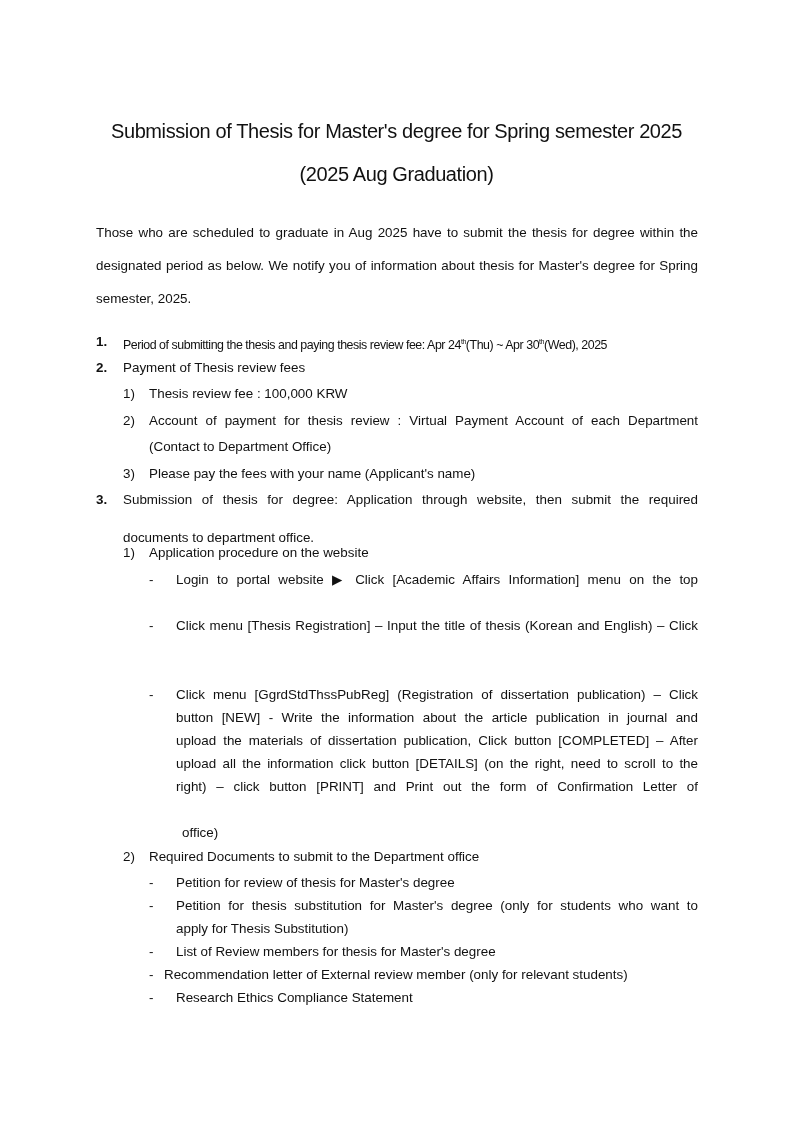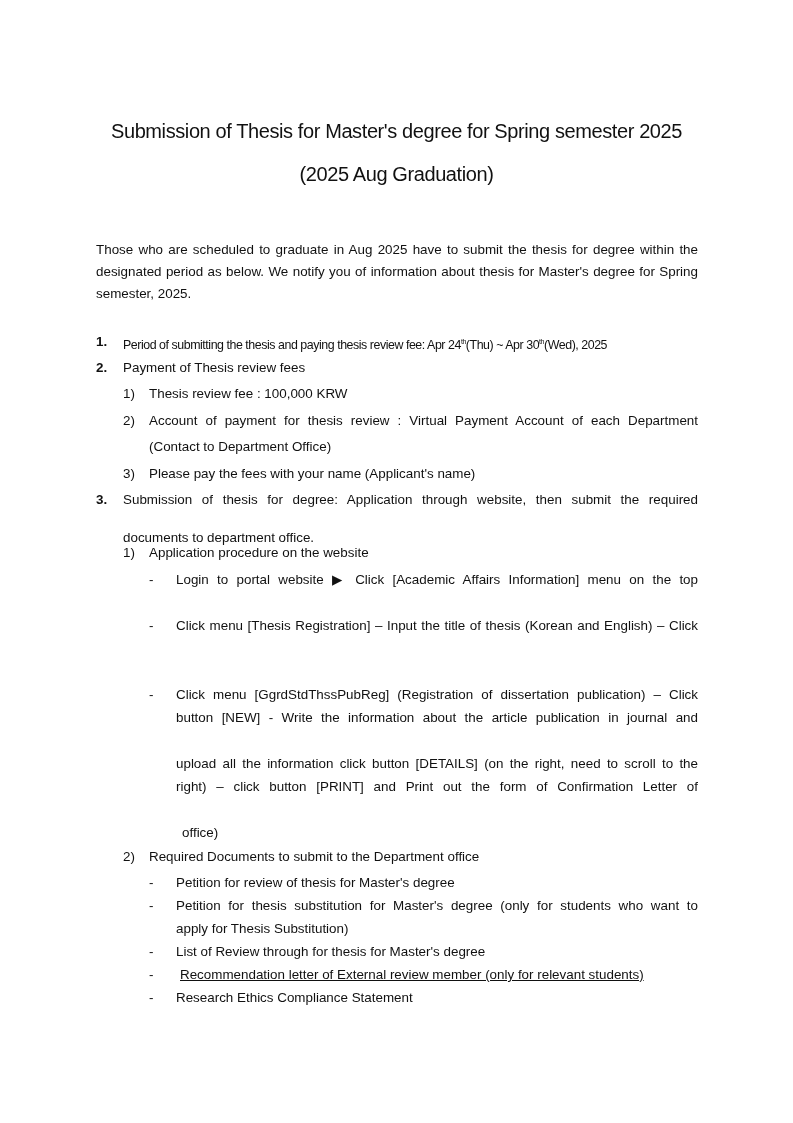--- a/index.html
+++ b/index.html
@@ -30,24 +30,24 @@
       font-size: 20px;
       letter-spacing: -0.4px;
       color: #111;
     }
     .title.t1 { top: 120px; }
     .title.t2 { top: 163px; }
 
     .intro {
       position: absolute;
       left: 96px;
-      top: 239px;
+      top: 216px;
       width: 602px;
       font-size: 13.4px;
-      line-height: 22px;
+      line-height: 33px;
       text-align: justify;
       text-align-last: left;
     }
 
     .line {
       position: absolute;
       font-size: 13.4px;
       line-height: 23px;
       white-space: nowrap;
     }
@@ -110,36 +110,37 @@
 
   <div class="dash" style="left:149px; top:568px;">-</div>
   <div class="line just" style="left:176px; top:568px; width:522px;">Login to portal website ▶ Click [Academic Affairs Information] menu on the top</div>
 
   <div class="dash" style="left:149px; top:614px;">-</div>
   <div class="line just" style="left:176px; top:614px; width:522px;">Click menu [Thesis Registration] – Input the title of thesis (Korean and English) – Click</div>
 
   <div class="dash" style="left:149px; top:683px;">-</div>
   <div class="line just" style="left:176px; top:683px; width:522px;">Click menu [GgrdStdThssPubReg] (Registration of dissertation publication) – Click</div>
   <div class="line just" style="left:176px; top:706px; width:522px;">button [NEW] - Write the information about the article publication in journal and</div>
+  <div class="line just" style="left:176px; top:729px; width:522px;">upload the materials of dissertation publication, Click button [COMPLETED] – After</div>
   <div class="line just" style="left:176px; top:775px; width:522px;">right) – click button [PRINT] and Print out the form of Confirmation Letter of</div>
   <div class="line just" style="left:176px; top:752px; width:522px;">upload all the information click button [DETAILS] (on the right, need to scroll to the</div>
   <div class="line" style="left:176px; top:821px;margin-left:6px;">office)</div>
 
   <div class="num" style="left:123px; top:845px;">2)</div>
   <div class="line" style="left:149px; top:845px;">Required Documents to submit to the Department office</div>
 
   <div class="dash" style="left:149px; top:871px;">-</div>
   <div class="line" style="left:176px; top:871px;">Petition for review of thesis for Master's degree</div>
 
   <div class="dash" style="left:149px; top:894px;">-</div>
   <div class="line just" style="left:176px; top:894px; width:522px;">Petition for thesis substitution for Master's degree (only for students who want to</div>
   <div class="line" style="left:176px; top:917px;">apply for Thesis Substitution)</div>
 
   <div class="dash" style="left:149px; top:940px;">-</div>
-  <div class="line" style="left:176px; top:940px;">List of Review through for thesis for Master's degree</div>
+  <div class="line" style="left:176px; top:940px;">List of Review members for thesis for Master's degree</div>
 
   <div class="dash" style="left:149px; top:963px;">-</div>
-  <div class="line" style="left:180px; top:963px;text-decoration:underline;">Recommendation letter of External review member (only for relevant students)</div>
+  <div class="line" style="left:164px; top:963px;">Recommendation letter of External review member (only for relevant students)</div>
 
   <div class="dash" style="left:149px; top:986px;">-</div>
   <div class="line" style="left:176px; top:986px;">Research Ethics Compliance Statement</div>
 
 </div>
 
 </body></html>

